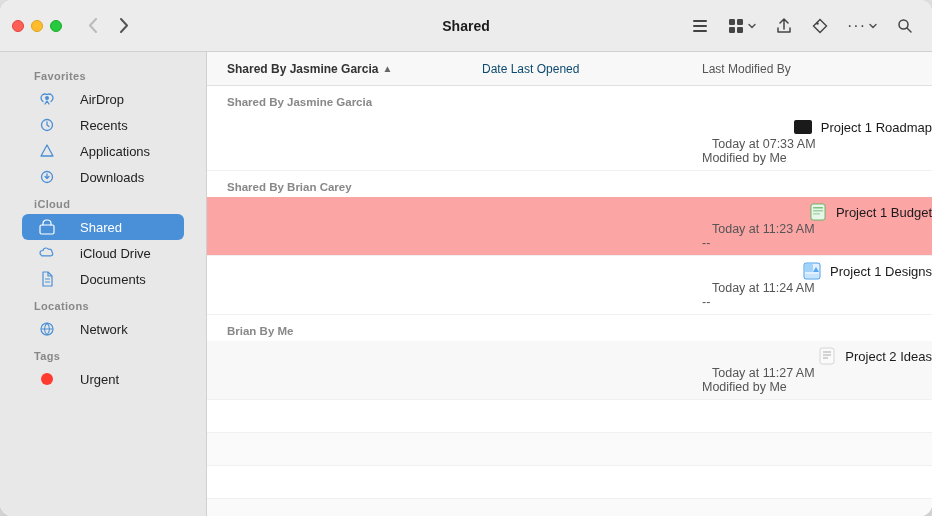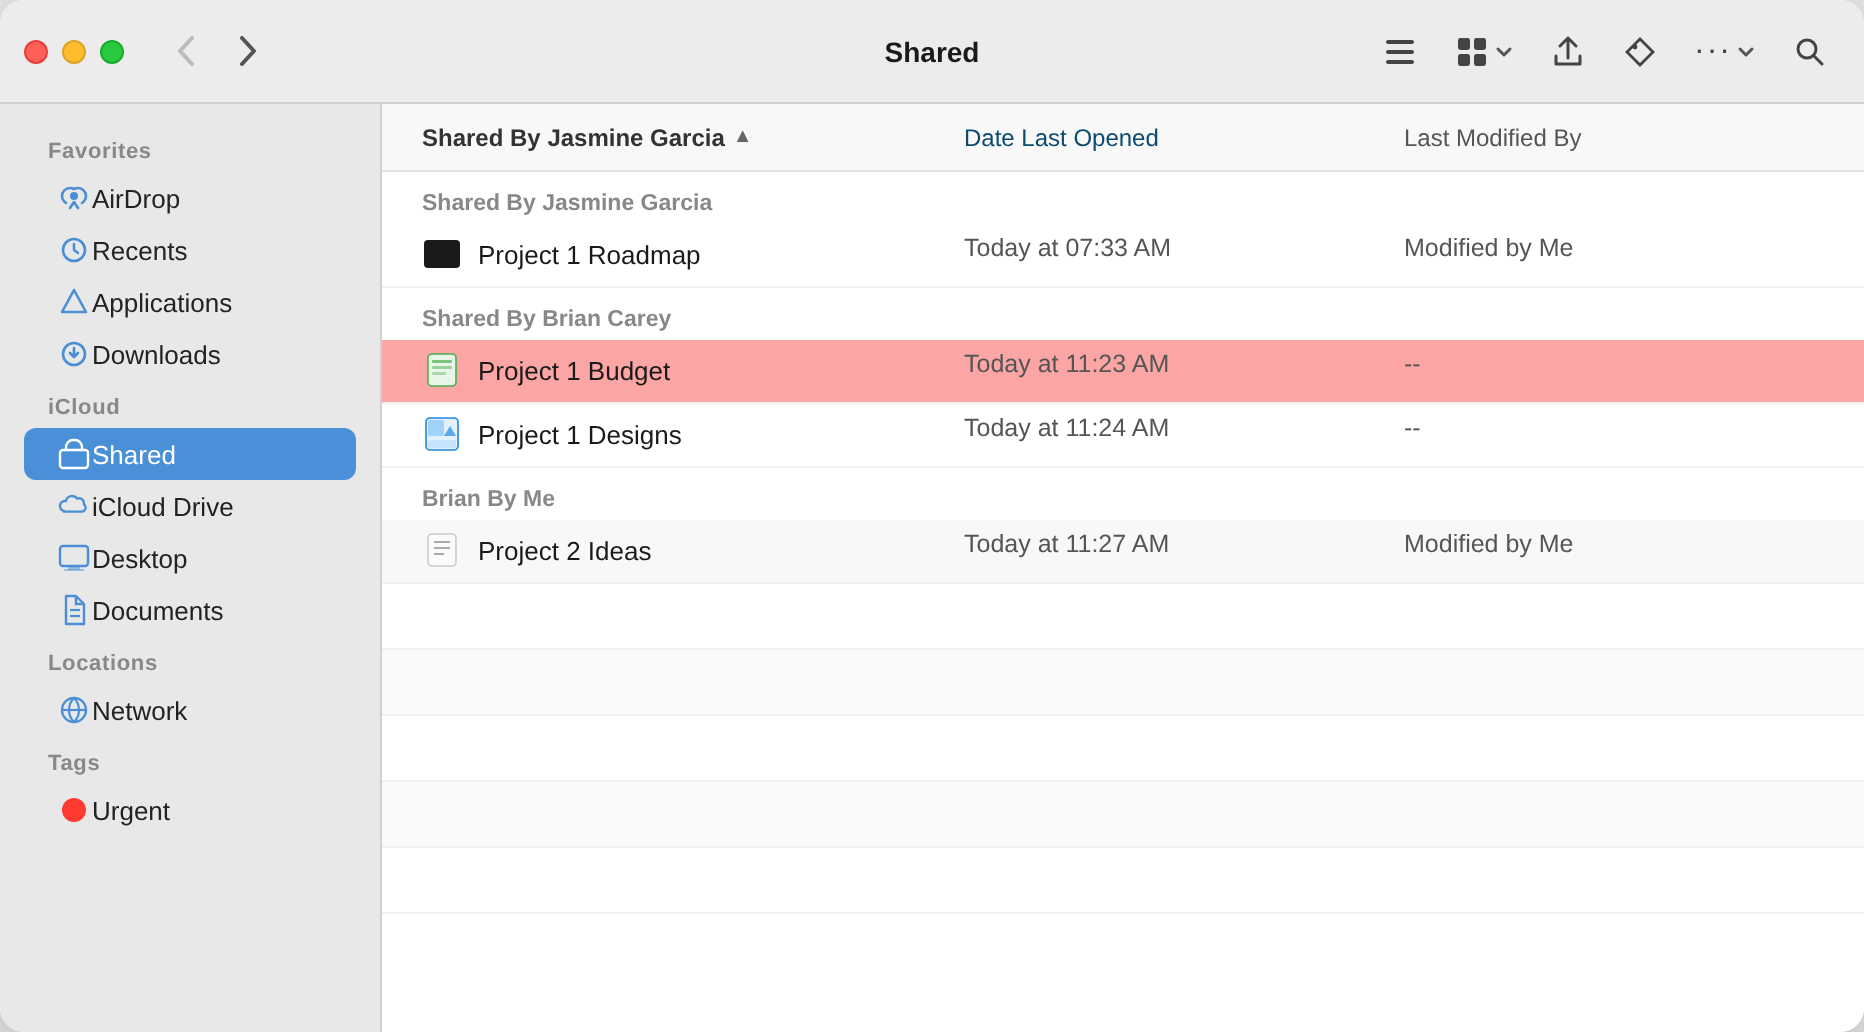--- a/index.html
+++ b/index.html
@@ -103,39 +103,39 @@
       gap: 2px;
       font-size: 14px;
     }
     .content {
       display: flex;
       flex: 1;
       overflow: hidden;
     }
     
     .sidebar {
-      width: 191px;
+      width: 207px;
       background: #e8e8e8;
       border-right: 1px solid #d0d0d0;
       overflow-y: auto;
-      padding: 10px 8px;
+      padding: 10px 18px;
       flex-shrink: 0;
     }
     .sidebar-section-header {
       font-size: 11px;
       font-weight: 600;
       color: #888;
       padding: 8px 16px 4px 16px;
       letter-spacing: 0.03em;
       text-transform: none;
     }
     .sidebar-item {
       display: flex;
       align-items: center;
-      gap: 0;
+      gap: 24px;
       padding: 4px 10px 4px 16px;
       cursor: pointer;
       border-radius: 6px;
       margin: 0 4px;
       font-size: 13px;
       color: #222;
     }
     .sidebar-item.active {
       background: #4a90d9;
       color: white;
@@ -203,25 +203,26 @@
       overflow-y: auto;
     }
     .group-header {
       padding: 10px 20px 4px 20px;
       font-size: 11.5px;
       font-weight: 600;
       color: #888;
     }
     .file-row {
       display: flex;
-      align-items: flex-start;
+      align-items: flex-end;
       padding: 5px 0 5px 20px;
       border-bottom: 1px solid #f0f0f0;
       cursor: pointer;
       min-height: 32px;
+      flex-direction: column;
     }
     .file-cell-name {
       flex: 1;
       display: flex;
       align-items: center;
       gap: 8px;
       font-size: 13px;
       color: #1a1a1a;
     }
     .file-icon {
@@ -371,30 +372,20 @@
         </div>
         <span>Shared</span>
       </div>
       <div class="sidebar-item">
         <div class="sidebar-icon">
           <svg width="16" height="16" viewBox="0 0 16 16" fill="none">
             <path d="M3 10.5C1.9 10.2 1 9.2 1 8c0-1.4 1.1-2.5 2.5-2.5.1 0 .3 0 .4.01C4.2 4.1 5.5 3 7 3c1.1 0 2 .5 2.6 1.3.3-.1.6-.2.9-.2C11.8 4 13 5.2 13 6.8c0 .1 0 .2 0 .3.5.4.8 1 .8 1.7 0 1.1-.9 2-2 2H3z" stroke="#4a8fd5" stroke-width="1.2" fill="none"></path>
           </svg>
         </div>
         <span>iCloud Drive</span>
-      </div>
-      <div class="sidebar-item">
-        <div class="sidebar-icon">
-          <svg width="16" height="16" viewBox="0 0 16 16" fill="none">
-            <rect x="1" y="2" width="14" height="10" rx="1.5" stroke="#4a8fd5" stroke-width="1.2" fill="none"></rect>
-            <rect x="5" y="12" width="6" height="2" rx="0" fill="#4a8fd5" opacity="0.5"></rect>
-            <rect x="3" y="13.5" width="10" height="1" rx="0.5" fill="#4a8fd5" opacity="0.5"></rect>
-          </svg>
-        </div>
-        <span>Desktop</span>
       </div>
       <div class="sidebar-item">
         <div class="sidebar-icon">
           <svg width="16" height="16" viewBox="0 0 16 16" fill="none">
             <path d="M4 1h5l4 4v10H4z" stroke="#4a8fd5" stroke-width="1.2" fill="none" stroke-linejoin="round"></path>
             <path d="M9 1v4h4" stroke="#4a8fd5" stroke-width="1.2" fill="none"></path>
             <line x1="6" y1="8" x2="11" y2="8" stroke="#4a8fd5" stroke-width="1.1"></line>
             <line x1="6" y1="11" x2="11" y2="11" stroke="#4a8fd5" stroke-width="1.1"></line>
           </svg>
         </div>

